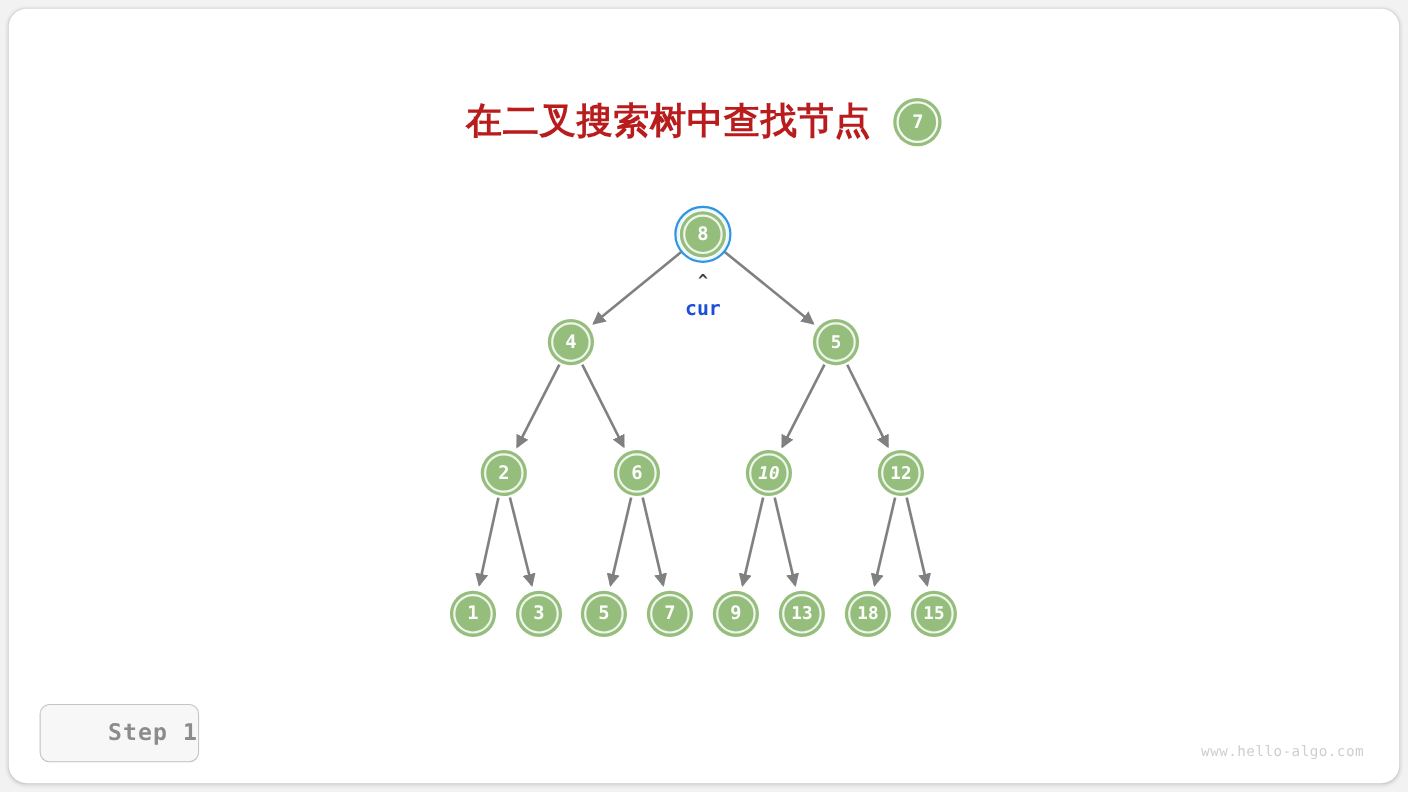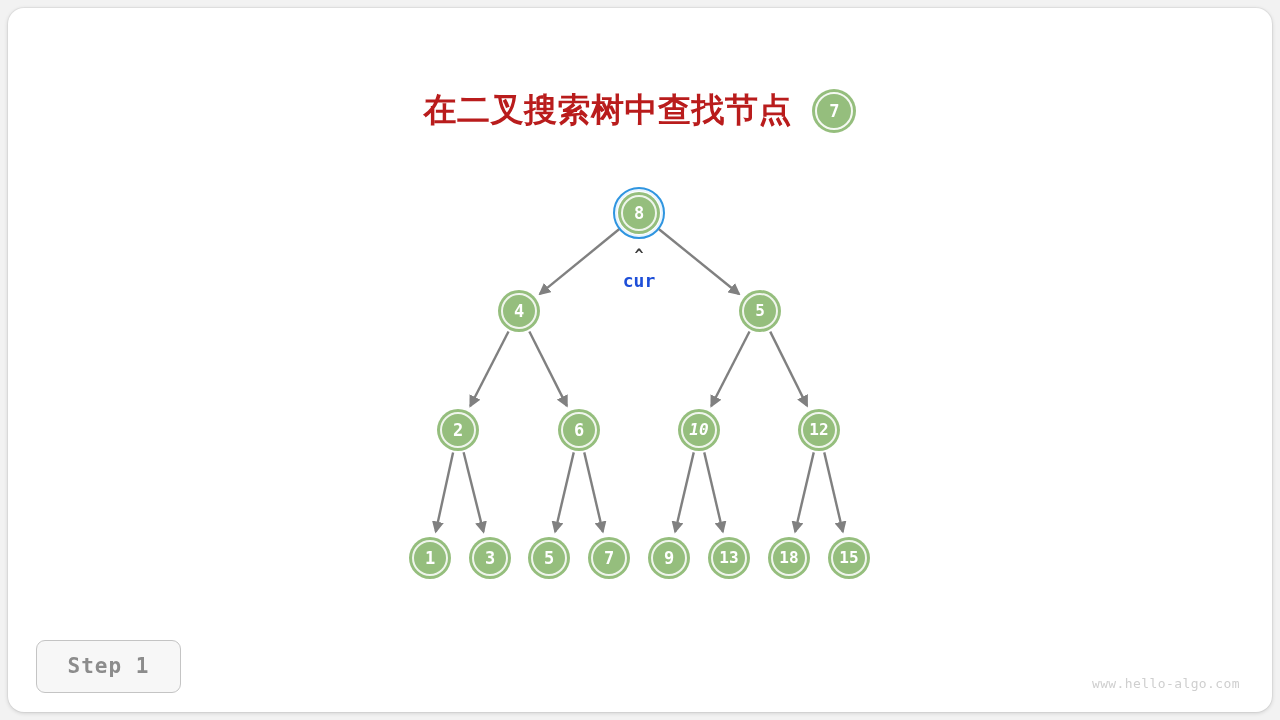--- a/index.html
+++ b/index.html
@@ -144,21 +144,21 @@
     height: 53px;
     border: 1px solid #c4c4c4;
     border-radius: 9px;
     background: #f7f7f7;
     box-sizing: border-box;
   }
   .step-label {
     width: 100%;
     height: 100%;
     line-height: 51px;
-    text-align: center;
+    text-align: right;
     color: #8c8c8c;
     font-family: "DejaVu Sans Mono", "Liberation Mono", monospace;
     font-size: 21px;
     font-weight: bold;
     letter-spacing: 1px;
   }
   .watermark {
     position: absolute;
     left: 1000px;
     top: 676px;

